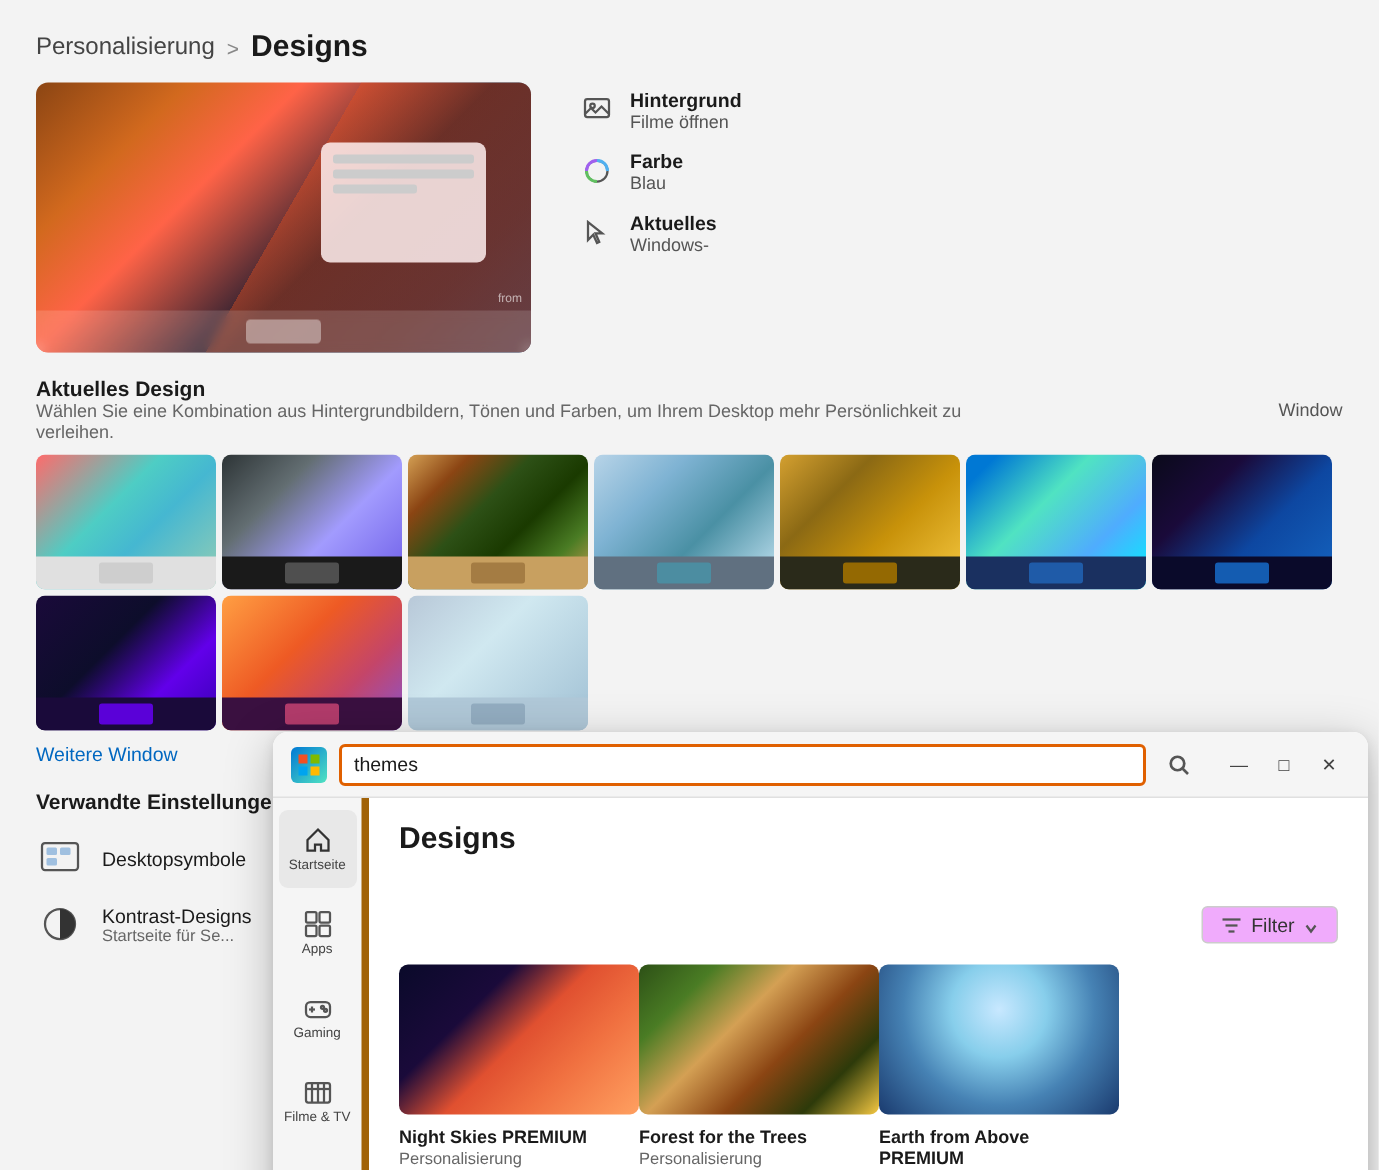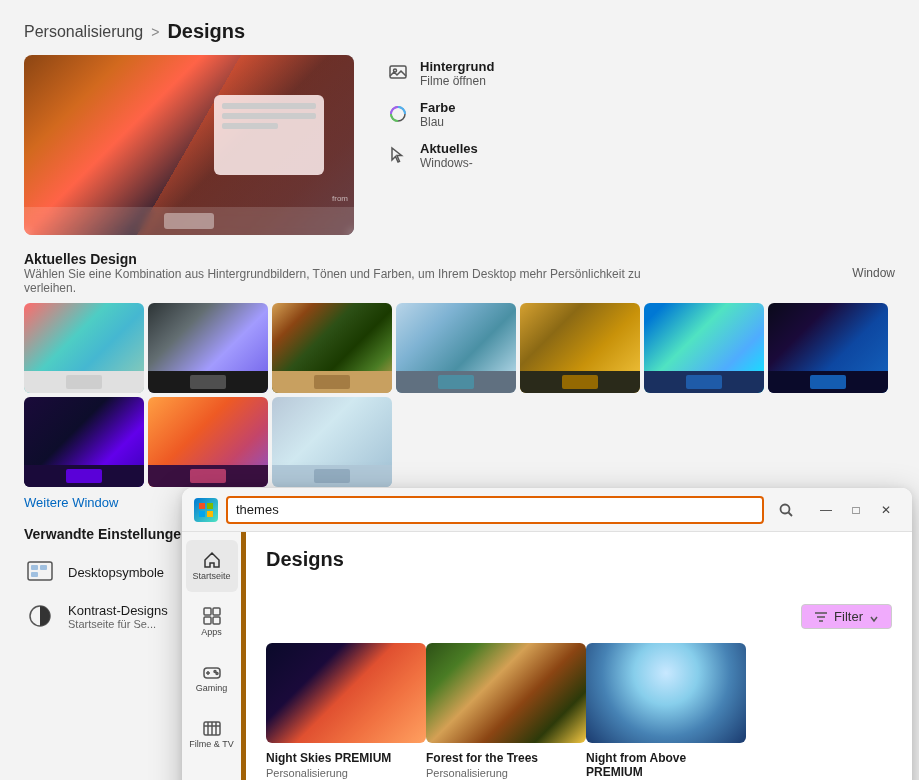--- a/index.html
+++ b/index.html
@@ -727,19 +727,19 @@
           <div class="store-item-name">Night Skies PREMIUM</div>
           <div class="store-item-cat">Personalisierung</div>
         </div>
         <div class="store-item">
           <div class="store-item-thumb store-item-thumb-2"></div>
           <div class="store-item-name">Forest for the Trees</div>
           <div class="store-item-cat">Personalisierung</div>
         </div>
         <div class="store-item">
           <div class="store-item-thumb store-item-thumb-3"></div>
-          <div class="store-item-name">Night from Above PREMIUM</div>
+          <div class="store-item-name">Earth from Above PREMIUM</div>
           <div class="store-item-cat">Personalisierung</div>
         </div>
       </div>
     </div>
   </div>
 </div>
 
 </body></html>

